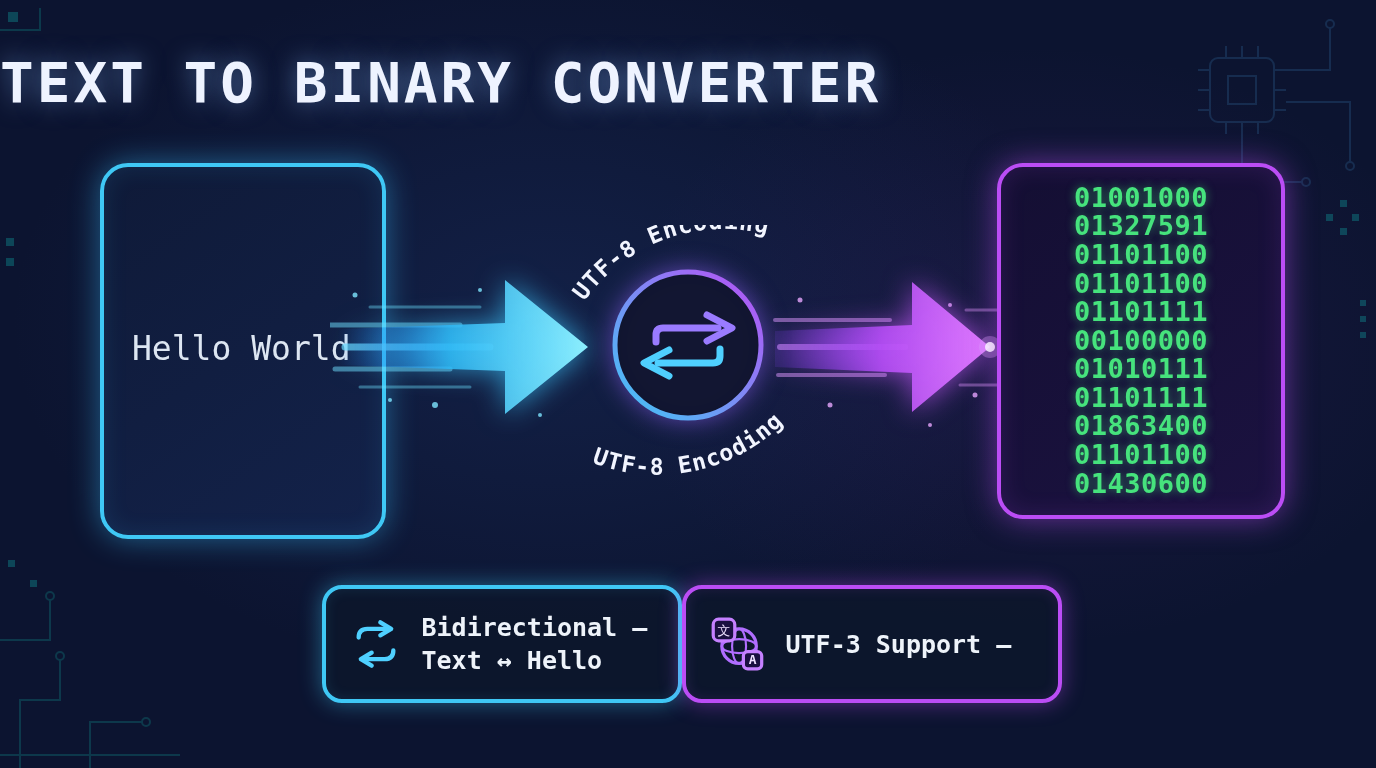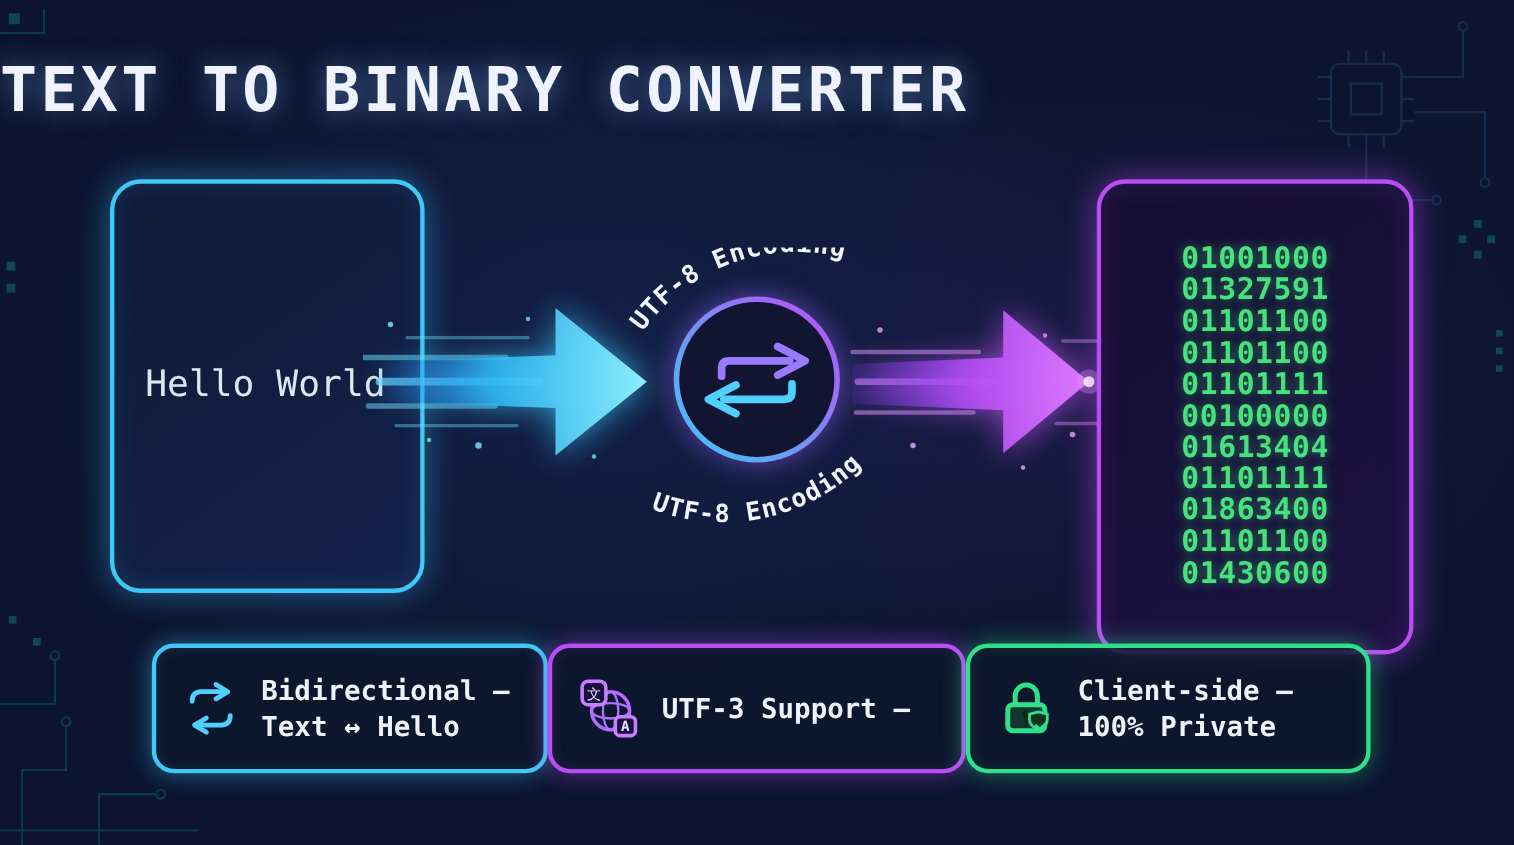--- a/index.html
+++ b/index.html
@@ -22,21 +22,21 @@
     border:4px solid #3fc8f5;border-radius:28px;
     background:linear-gradient(145deg,#0f1a38,#13224a);
     box-shadow:0 0 30px rgba(60,195,255,.45), inset 0 0 25px rgba(60,195,255,.12);
   }
   .input-text{
     position:absolute;left:28px;top:162px;
     font:400 33px "DejaVu Sans Mono",monospace;color:#dde6f2;white-space:nowrap;
   }
   .flow{position:absolute;left:330px;top:225px;}
   .output-box{
-    position:absolute;left:997px;top:163px;width:288px;height:432px;box-sizing:border-box;
+    position:absolute;left:997px;top:163px;width:288px;height:356px;box-sizing:border-box;
     border:4px solid #bb4df5;border-radius:26px;
     background:linear-gradient(145deg,#140f33,#1b1240);
     box-shadow:0 0 30px rgba(187,77,245,.5), inset 0 0 25px rgba(187,77,245,.15);
     display:flex;flex-direction:column;justify-content:center;align-items:center;
   }
   .bin-line{
     font:700 27px "DejaVu Sans Mono",monospace;color:#46e37d;line-height:28.6px;
     letter-spacing:0.5px;text-shadow:0 0 10px rgba(70,227,125,.55);
   }
   .badges{
@@ -188,21 +188,21 @@
     </text>
   </svg>
 
   <div class="output-box">
     <div class="bin-line">01001000</div>
     <div class="bin-line">01327591</div>
     <div class="bin-line">01101100</div>
     <div class="bin-line">01101100</div>
     <div class="bin-line">01101111</div>
     <div class="bin-line">00100000</div>
-    <div class="bin-line">01613404</div>
+    <div class="bin-line">01010111</div>
     <div class="bin-line">01101111</div>
     <div class="bin-line">01863400</div>
     <div class="bin-line">01101100</div>
     <div class="bin-line">01430600</div>
   </div>
 
   <div class="badges">
 
     <div class="badge badge-cyan">
       <svg class="badge-icon" width="52" height="52" viewBox="0 0 48 48" fill="none" stroke="#4fd0ff" stroke-width="4" stroke-linecap="round" stroke-linejoin="round">
@@ -225,29 +225,15 @@
         <rect x="3" y="3" width="20" height="20" rx="5" fill="#1a1040" stroke="#c580ff" stroke-width="3"></rect>
         <text x="13" y="18" text-anchor="middle" font-size="12" fill="#efe2ff" font-family="DejaVu Sans Mono, monospace">文</text>
         <rect x="31" y="33" width="17" height="16" rx="4" fill="#1a1040" stroke="#c580ff" stroke-width="3"></rect>
         <text x="39.5" y="45" text-anchor="middle" font-size="12" font-weight="bold" fill="#efe2ff" font-family="DejaVu Sans Mono, monospace">A</text>
       </svg>
       <div class="badge-text">
         <div>UTF-3 Support —</div>
       </div>
     </div>
 
-    <div class="badge badge-green">
-      <svg class="badge-icon" width="54" height="54" viewBox="0 0 48 48" fill="none">
-        <path d="M 15,21 V 14 a 9 9 0 0 1 18 0 V 21" stroke="#2ee08a" stroke-width="4"></path>
-        <rect x="9" y="21" width="30" height="21" rx="4" fill="rgba(20,70,45,0.7)" stroke="#2ee08a" stroke-width="4"></rect>
-        <circle cx="24" cy="29" r="3.2" fill="#0a2a1c"></circle>
-        <rect x="22.6" y="30" width="2.8" height="6" fill="#0a2a1c"></rect>
-        <path d="M 34,34 l 8,-2 8,2 v 5 c 0,4.5 -3.5,7 -8,9 -4.5,-2 -8,-4.5 -8,-9 z" fill="#10331f" stroke="#2ee08a" stroke-width="2.5" transform="translate(-4,-2) scale(0.9)"></path>
-        <path d="M 31,38 l 3,3 5,-5" stroke="#2ee08a" stroke-width="2.5" stroke-linecap="round" stroke-linejoin="round" transform="translate(1,0)"></path>
-      </svg>
-      <div class="badge-text">
-        <div>Client-side —</div>
-        <div>100% Private</div>
-      </div>
-    </div>
 
   </div>
 </div>
 
 </body></html>

